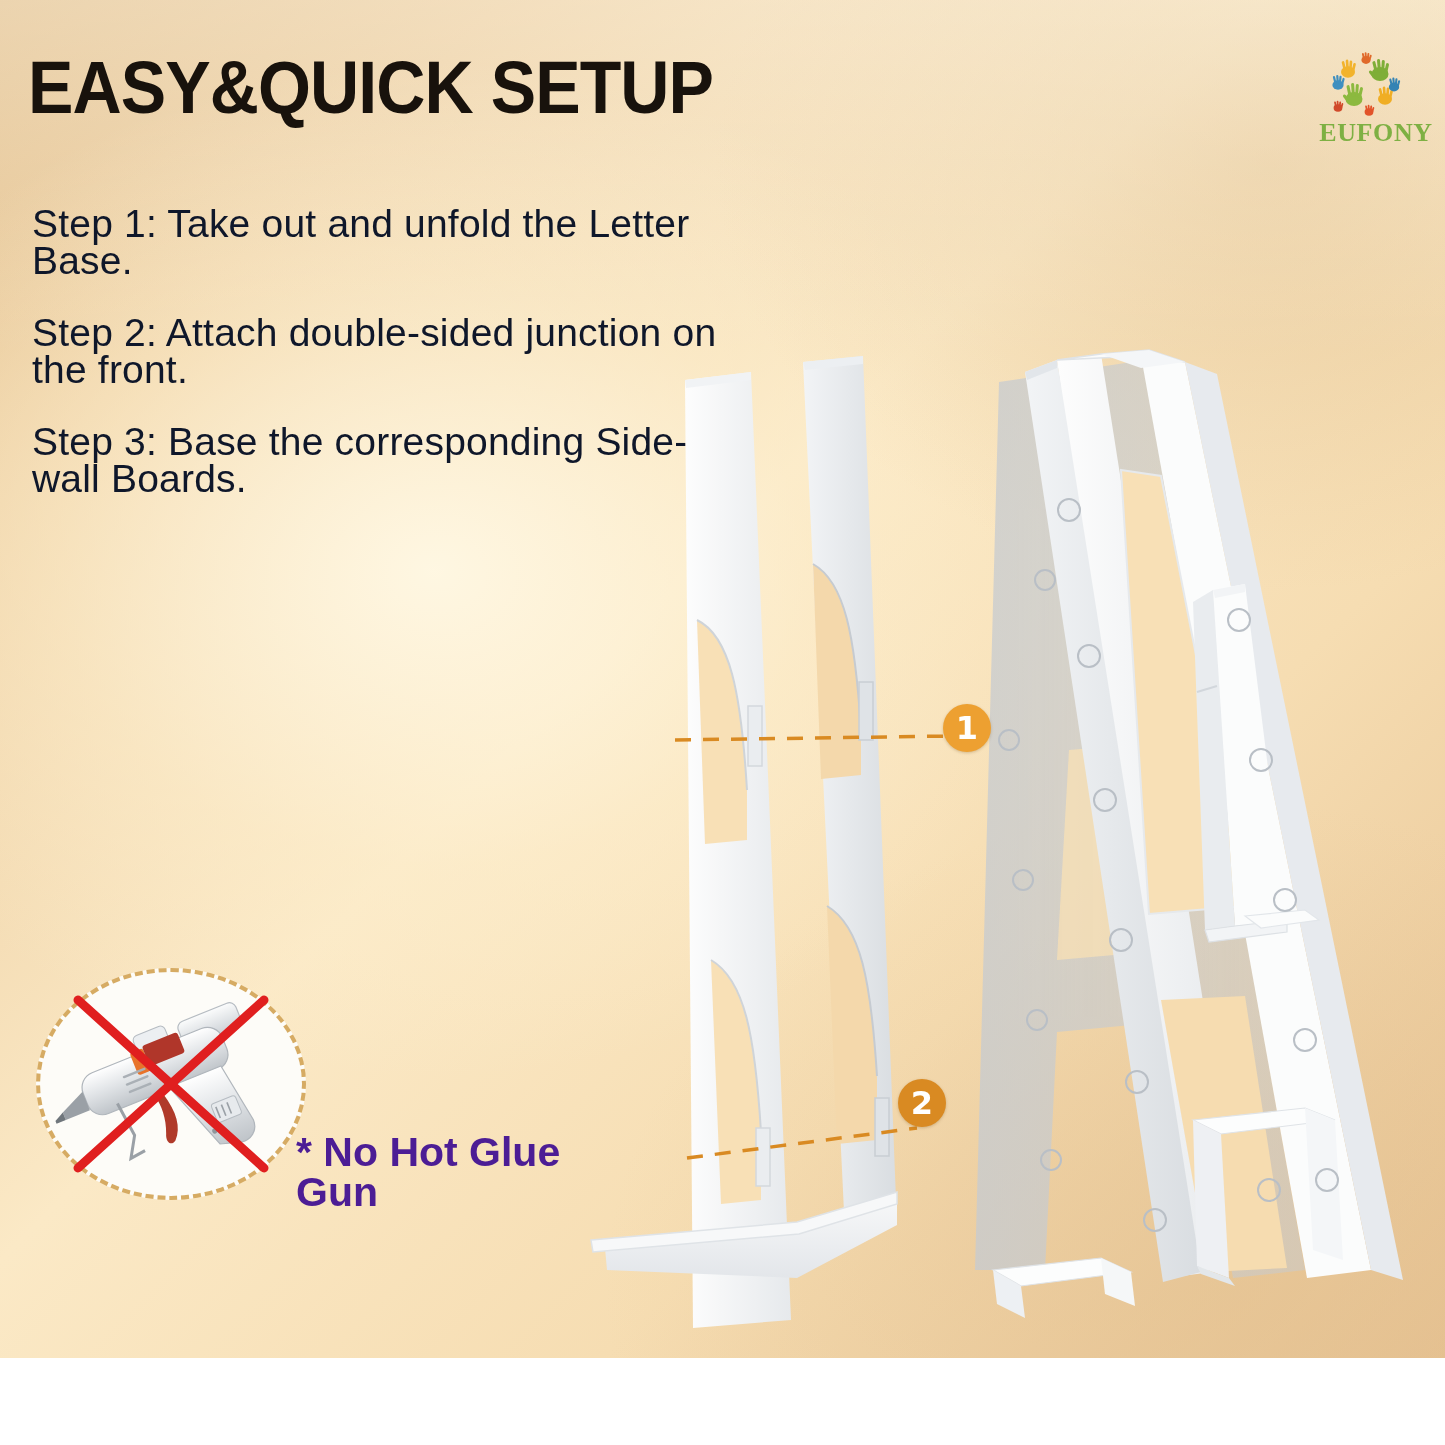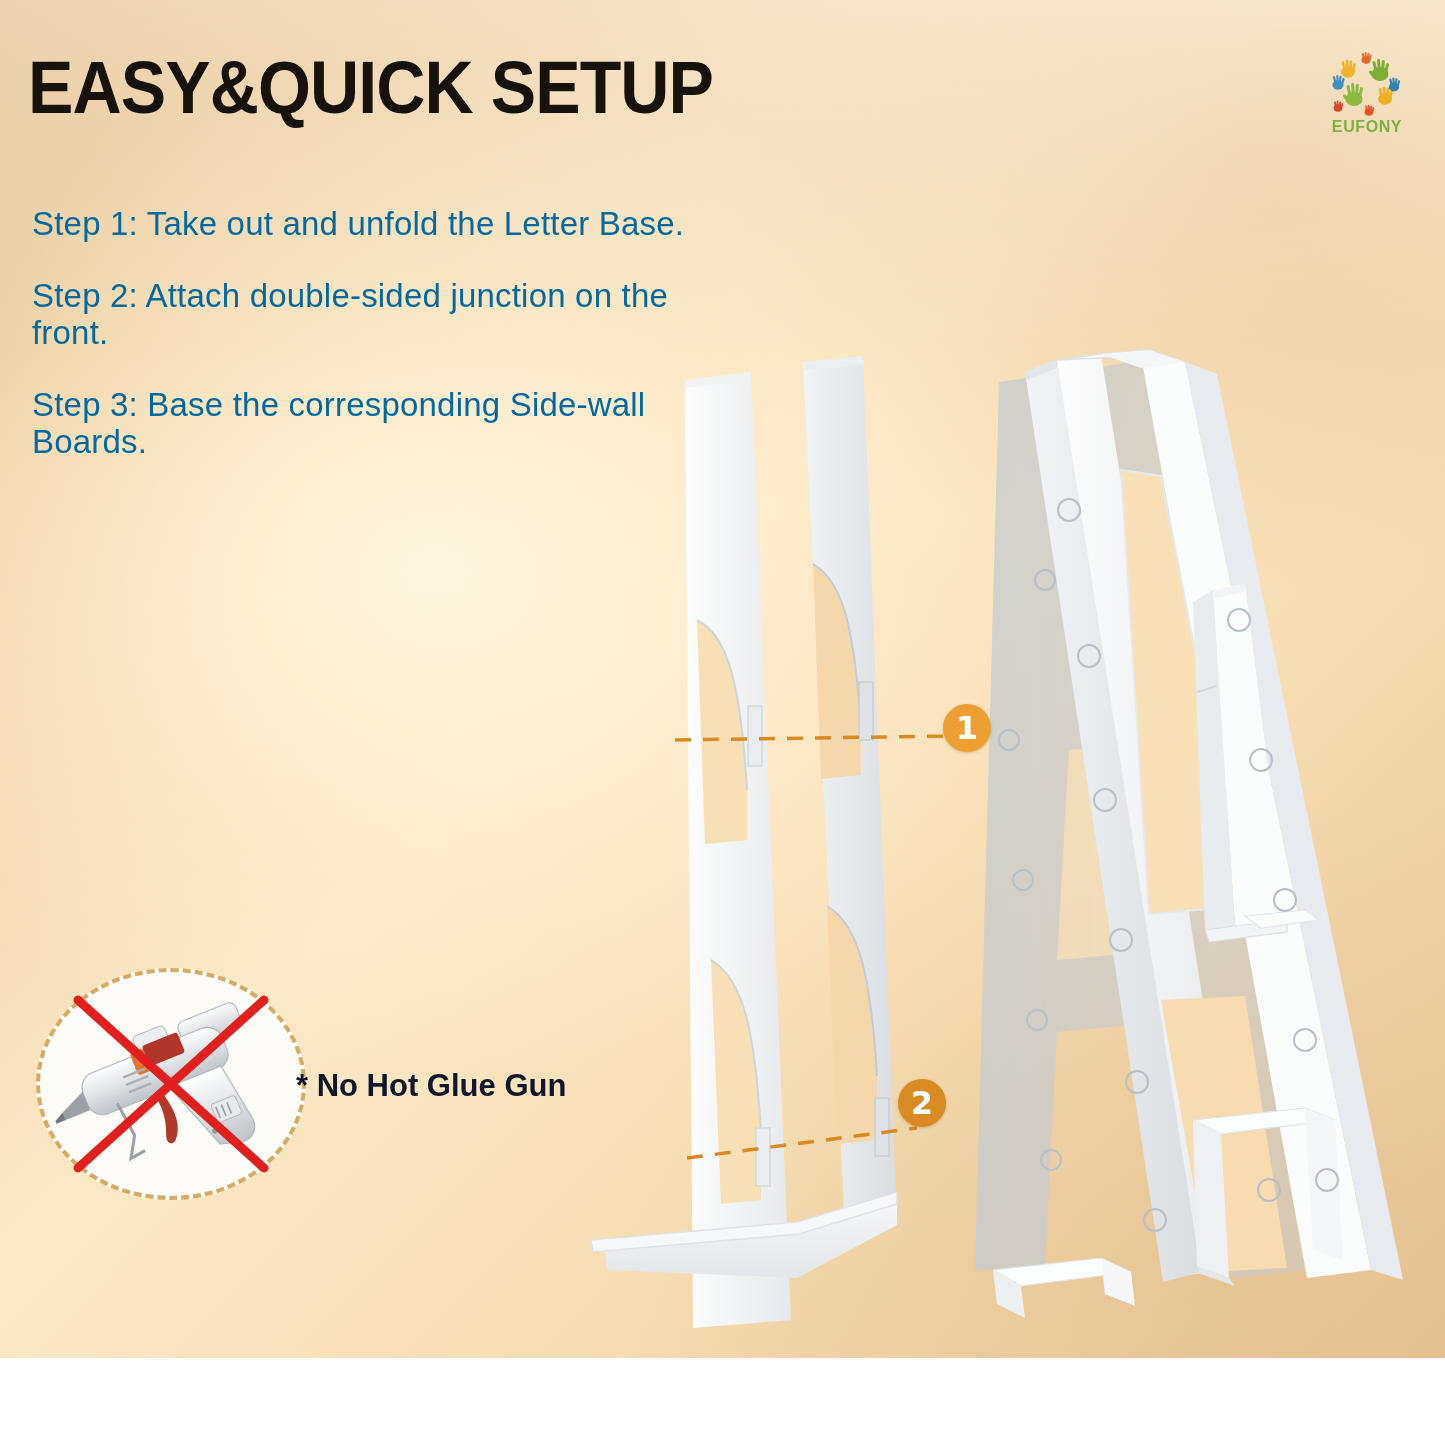--- a/index.html
+++ b/index.html
@@ -25,42 +25,42 @@
     font-size:74px;line-height:84px;font-weight:bold;
     letter-spacing:-1px;color:#18120c;
     transform:scaleX(.92);transform-origin:left center;
     white-space:nowrap;
   }
 
   
   #logo{position:absolute;left:1308px;top:52px;width:118px;height:102px;}
   #logo .mark{position:absolute;left:16px;top:0;width:86px;height:66px;}
   #logo .wordmark{
-    position:absolute;left:0;top:66px;width:118px;text-align:center;
-    font-size:16px;font-weight:bold;letter-spacing:.6px;color:#7eb043;
+    position:absolute;left:9px;top:66px;width:118px;text-align:center;
+    font-size:26px;font-weight:bold;letter-spacing:.6px;color:#7eb043;font-family:Liberation Serif, serif;
   }
 
   
   #steps{position:absolute;left:32px;top:205px;width:720px;}
   .step{
-    font-size:33px;line-height:37px;color:#0369a1;margin-bottom:35px;
+    font-size:39px;line-height:37px;color:#0f172a;margin-bottom:35px;
     letter-spacing:.2px;
   }
 
   
   #noglue{position:absolute;left:36px;top:968px;width:270px;height:232px;}
   #noglue .disc{
     position:absolute;inset:0;border-radius:50%;
     background:#fdfcf8;
     border:4px dashed #d6ab63;
   }
   #noglue svg{position:absolute;left:12px;top:10px;width:246px;height:212px;}
   #warn-text{
-    position:absolute;left:296px;top:1066px;width:300px;
-    font-size:31px;line-height:40px;font-weight:bold;color:#0f172a;
+    position:absolute;left:296px;top:1132px;width:300px;
+    font-size:41px;line-height:40px;font-weight:bold;color:#4c1d95;
   }
   #warn-text .l2{display:block;padding-left:24px;}
 
   
   #art{position:absolute;left:545px;top:320px;width:880px;height:1010px;}
   #art svg{width:100%;height:100%;display:block;}
 
   
   .badge{
     position:absolute;width:48px;height:48px;border-radius:50%;

